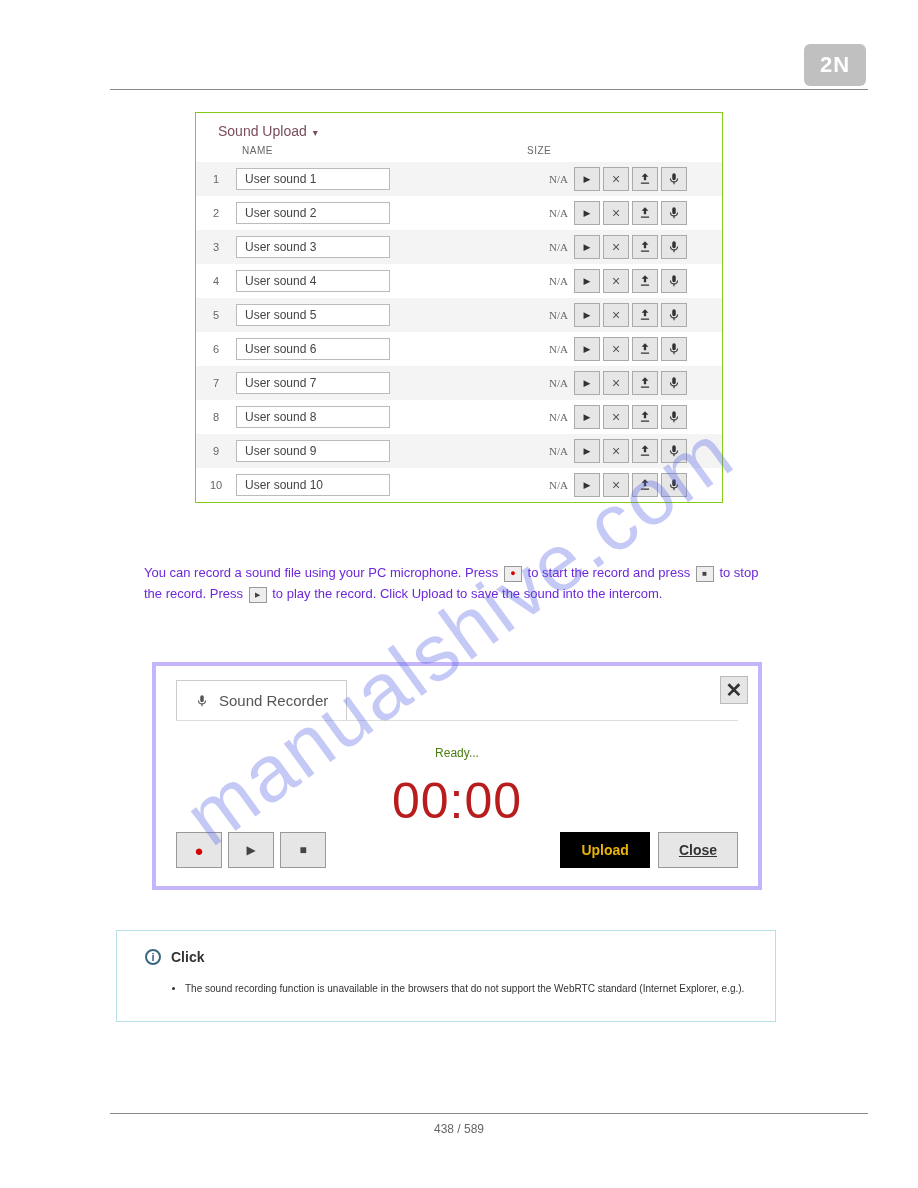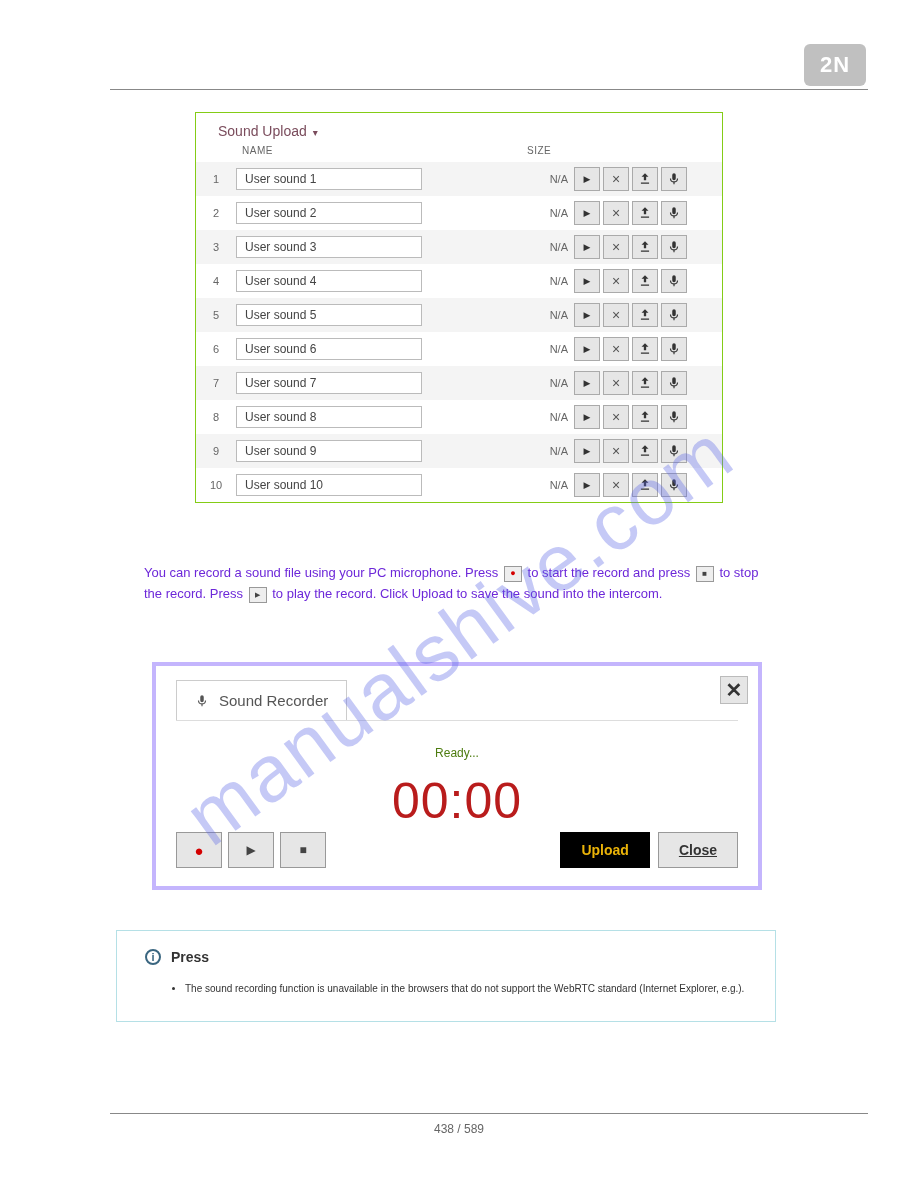--- a/index.html
+++ b/index.html
@@ -79,34 +79,35 @@
   .row .idx {
     width: 40px;
     text-align: center;
     font-size: 11px;
     color: #666;
   }
   .row .name-wrap {
     flex: 1;
   }
   .row .name-input {
-    width: 186px;
+    width: 154px;
     height: 22px;
     border: 1px solid #bbb;
     background: #fff;
     font-size: 12px;
     color: #444;
     padding: 0 8px;
   }
   .row .size {
     width: 40px;
     font-size: 11px;
     color: #666;
     text-align: right;
     padding-right: 6px;
+    font-family: Liberation Serif, serif;
   }
   .row .actions {
     width: 140px;
     display: flex;
     gap: 3px;
     justify-content: flex-start;
   }
   .icon-btn {
     width: 26px;
     height: 24px;
@@ -579,21 +580,21 @@
     </div>
     <div class="controls-right">
       <div class="action-btn primary">Upload</div>
       <div class="action-btn secondary">Close</div>
     </div>
   </div>
 
   <div class="note">
     <div class="note-head">
       <span class="info-icon">i</span>
-      <span>Press</span>
+      <span>Click</span>
     </div>
     <ul>
       <li>The sound recording function is unavailable in the browsers that do not support the WebRTC standard (Internet Explorer, e.g.).</li>
     </ul>
   </div>
 
   <div class="footer-rule"></div>
   <div class="footer-text">438 / 589</div>
 
 </div>

